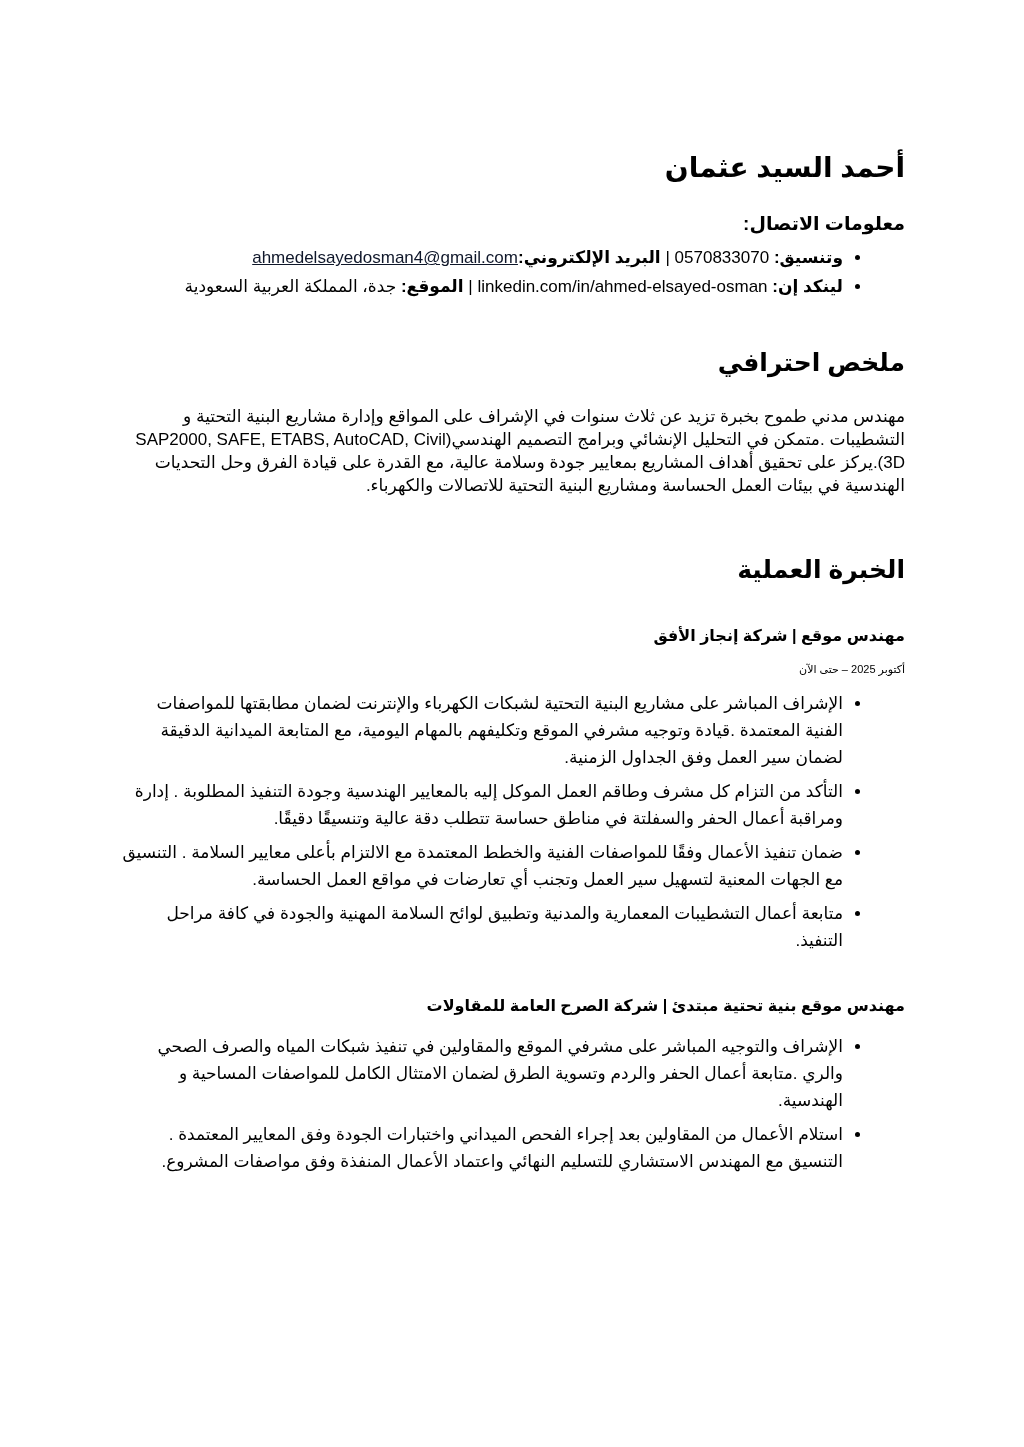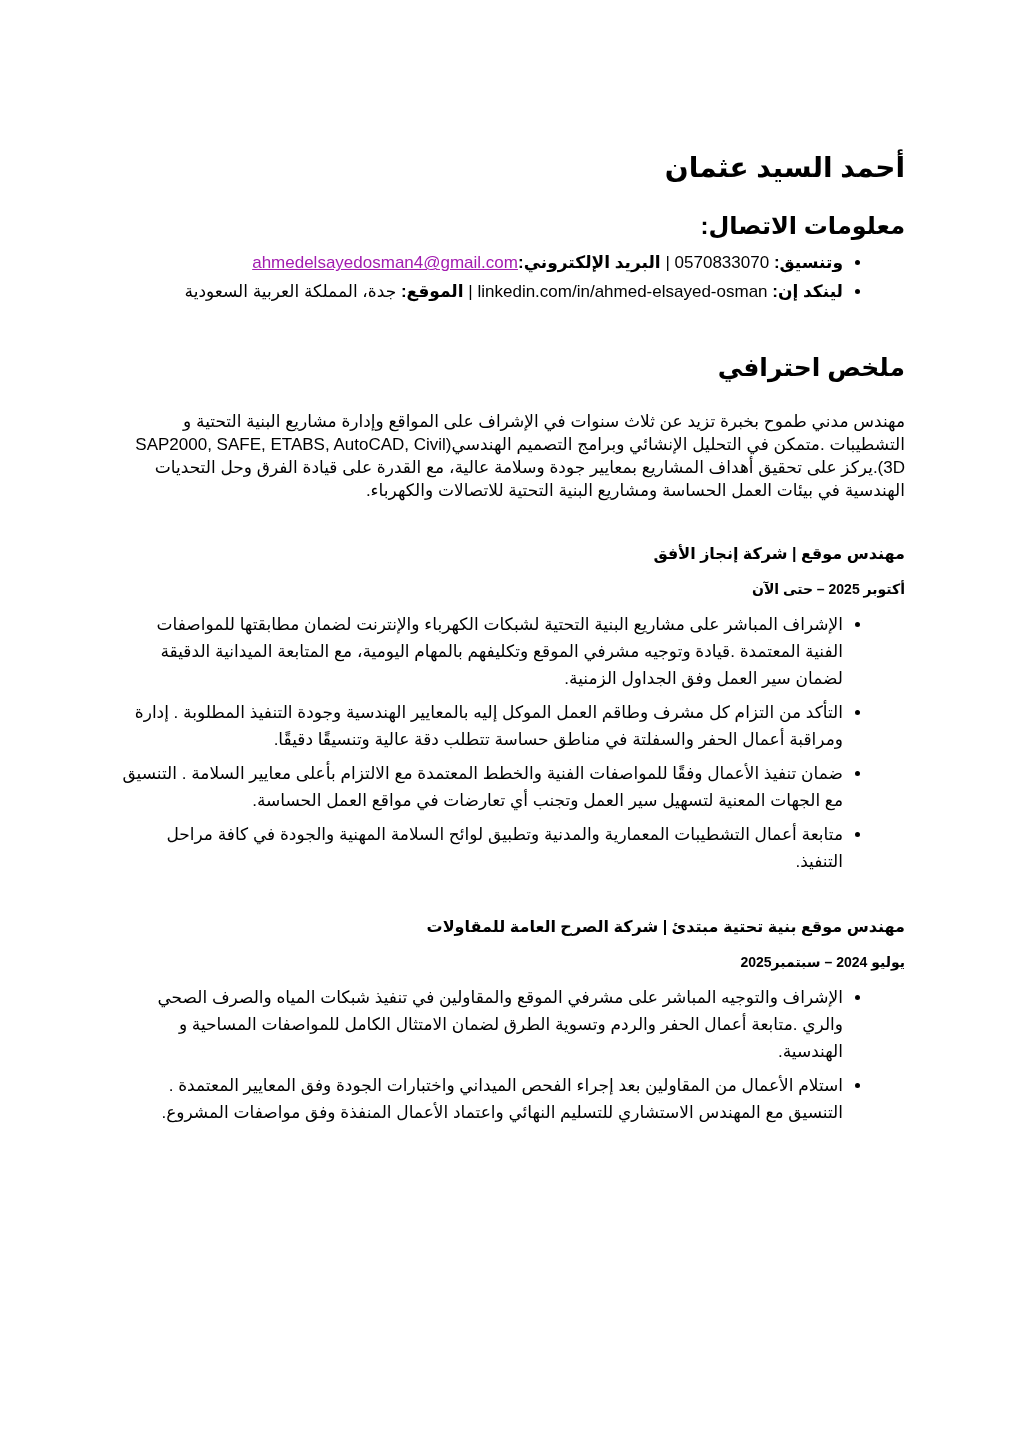--- a/index.html
+++ b/index.html
@@ -27,37 +27,37 @@
     line-height: 1.3;
     font-weight: bold;
     margin: 0 0 26px 0;
   }
   .candidate-title {
     font-size: 20px;
     font-weight: bold;
     margin: 0 0 36px 0;
   }
   .contact-heading {
-    font-size: 24px;
+    font-size: 19px;
     font-weight: bold;
     margin: 0 0 10px 0;
   }
   ul.doc-list {
     margin: 0;
     padding: 0;
     padding-inline-start: 62px;
     list-style: disc outside;
   }
   ul.doc-list li {
     font-size: 17px;
     line-height: 26px;
     margin: 0 0 3px 0;
   }
   .link {
-    color: #a21caf;
+    color: #0f172a;
     text-decoration: underline;
     cursor: pointer;
     text-align: center;
   }
   .section-heading {
     font-size: 25px;
     font-weight: bold;
     margin: 48px 0 28px 0;
   }
   .section-heading.experience {
@@ -68,22 +68,22 @@
     line-height: 23px;
     margin: 0;
     text-align: right;
   }
   .job-title {
     font-size: 16px;
     font-weight: bold;
     margin: 42px 0 18px 0;
   }
   .job-dates {
-    font-size: 14px;
-    font-weight: bold;
+    font-size: 11px;
+    font-weight: normal;
     margin: 0 0 14px 0;
   }
   ul.job-bullets li {
     line-height: 27px;
     margin-bottom: 7px;
   }
   strong { font-weight: bold; }
 </style>
 </head>
 <body>
@@ -97,34 +97,34 @@
 
   <ul class="doc-list contact-list">
     <li><strong>وتنسيق:</strong> <span>0570833070</span> <span>|</span> <strong>البريد الإلكتروني:</strong><a class="link">ahmedelsayedosman4@gmail.com</a></li>
     <li><strong>لينكد إن:</strong> <span>linkedin.com/in/ahmed-elsayed-osman</span> <span>|</span> <strong>الموقع:</strong> <span>جدة، المملكة العربية السعودية</span></li>
   </ul>
 
   <div class="section-heading">ملخص احترافي</div>
 
   <p class="summary-text">مهندس مدني طموح بخبرة تزيد عن ثلاث سنوات في الإشراف على المواقع وإدارة مشاريع البنية التحتية و التشطيبات .متمكن في التحليل الإنشائي وبرامج التصميم الهندسي(SAP2000, SAFE, ETABS, AutoCAD, Civil 3D).يركز على تحقيق أهداف المشاريع بمعايير جودة وسلامة عالية، مع القدرة على قيادة الفرق وحل التحديات الهندسية في بيئات العمل الحساسة ومشاريع البنية التحتية للاتصالات والكهرباء.</p>
 
+  <div class="section-heading experience">الخبرة العملية</div>
 
   <div>
     <div class="job-title">مهندس موقع | شركة إنجاز الأفق</div>
     <div class="job-dates">أكتوبر 2025 – حتى الآن</div>
     <ul class="doc-list job-bullets">
       <li>الإشراف المباشر على مشاريع البنية التحتية لشبكات الكهرباء والإنترنت لضمان مطابقتها للمواصفات الفنية المعتمدة .قيادة وتوجيه مشرفي الموقع وتكليفهم بالمهام اليومية، مع المتابعة الميدانية الدقيقة لضمان سير العمل وفق الجداول الزمنية.</li>
       <li>التأكد من التزام كل مشرف وطاقم العمل الموكل إليه بالمعايير الهندسية وجودة التنفيذ المطلوبة . إدارة ومراقبة أعمال الحفر والسفلتة في مناطق حساسة تتطلب دقة عالية وتنسيقًا دقيقًا.</li>
       <li>ضمان تنفيذ الأعمال وفقًا للمواصفات الفنية والخطط المعتمدة مع الالتزام بأعلى معايير السلامة . التنسيق مع الجهات المعنية لتسهيل سير العمل وتجنب أي تعارضات في مواقع العمل الحساسة.</li>
       <li>متابعة أعمال التشطيبات المعمارية والمدنية وتطبيق لوائح السلامة المهنية والجودة في كافة مراحل التنفيذ.</li>
     </ul>
   </div>
 
   <div>
     <div class="job-title">مهندس موقع بنية تحتية مبتدئ | شركة الصرح العامة للمقاولات</div>
-    <div class="job-dates">يوليو 2024 – سبتمبر2025</div>
     <ul class="doc-list job-bullets">
       <li>الإشراف والتوجيه المباشر على مشرفي الموقع والمقاولين في تنفيذ شبكات المياه والصرف الصحي والري .متابعة أعمال الحفر والردم وتسوية الطرق لضمان الامتثال الكامل للمواصفات المساحية و الهندسية.</li>
       <li>استلام الأعمال من المقاولين بعد إجراء الفحص الميداني واختبارات الجودة وفق المعايير المعتمدة . التنسيق مع المهندس الاستشاري للتسليم النهائي واعتماد الأعمال المنفذة وفق مواصفات المشروع.</li>
     </ul>
   </div>
 
 </div>
 
 </body></html>

